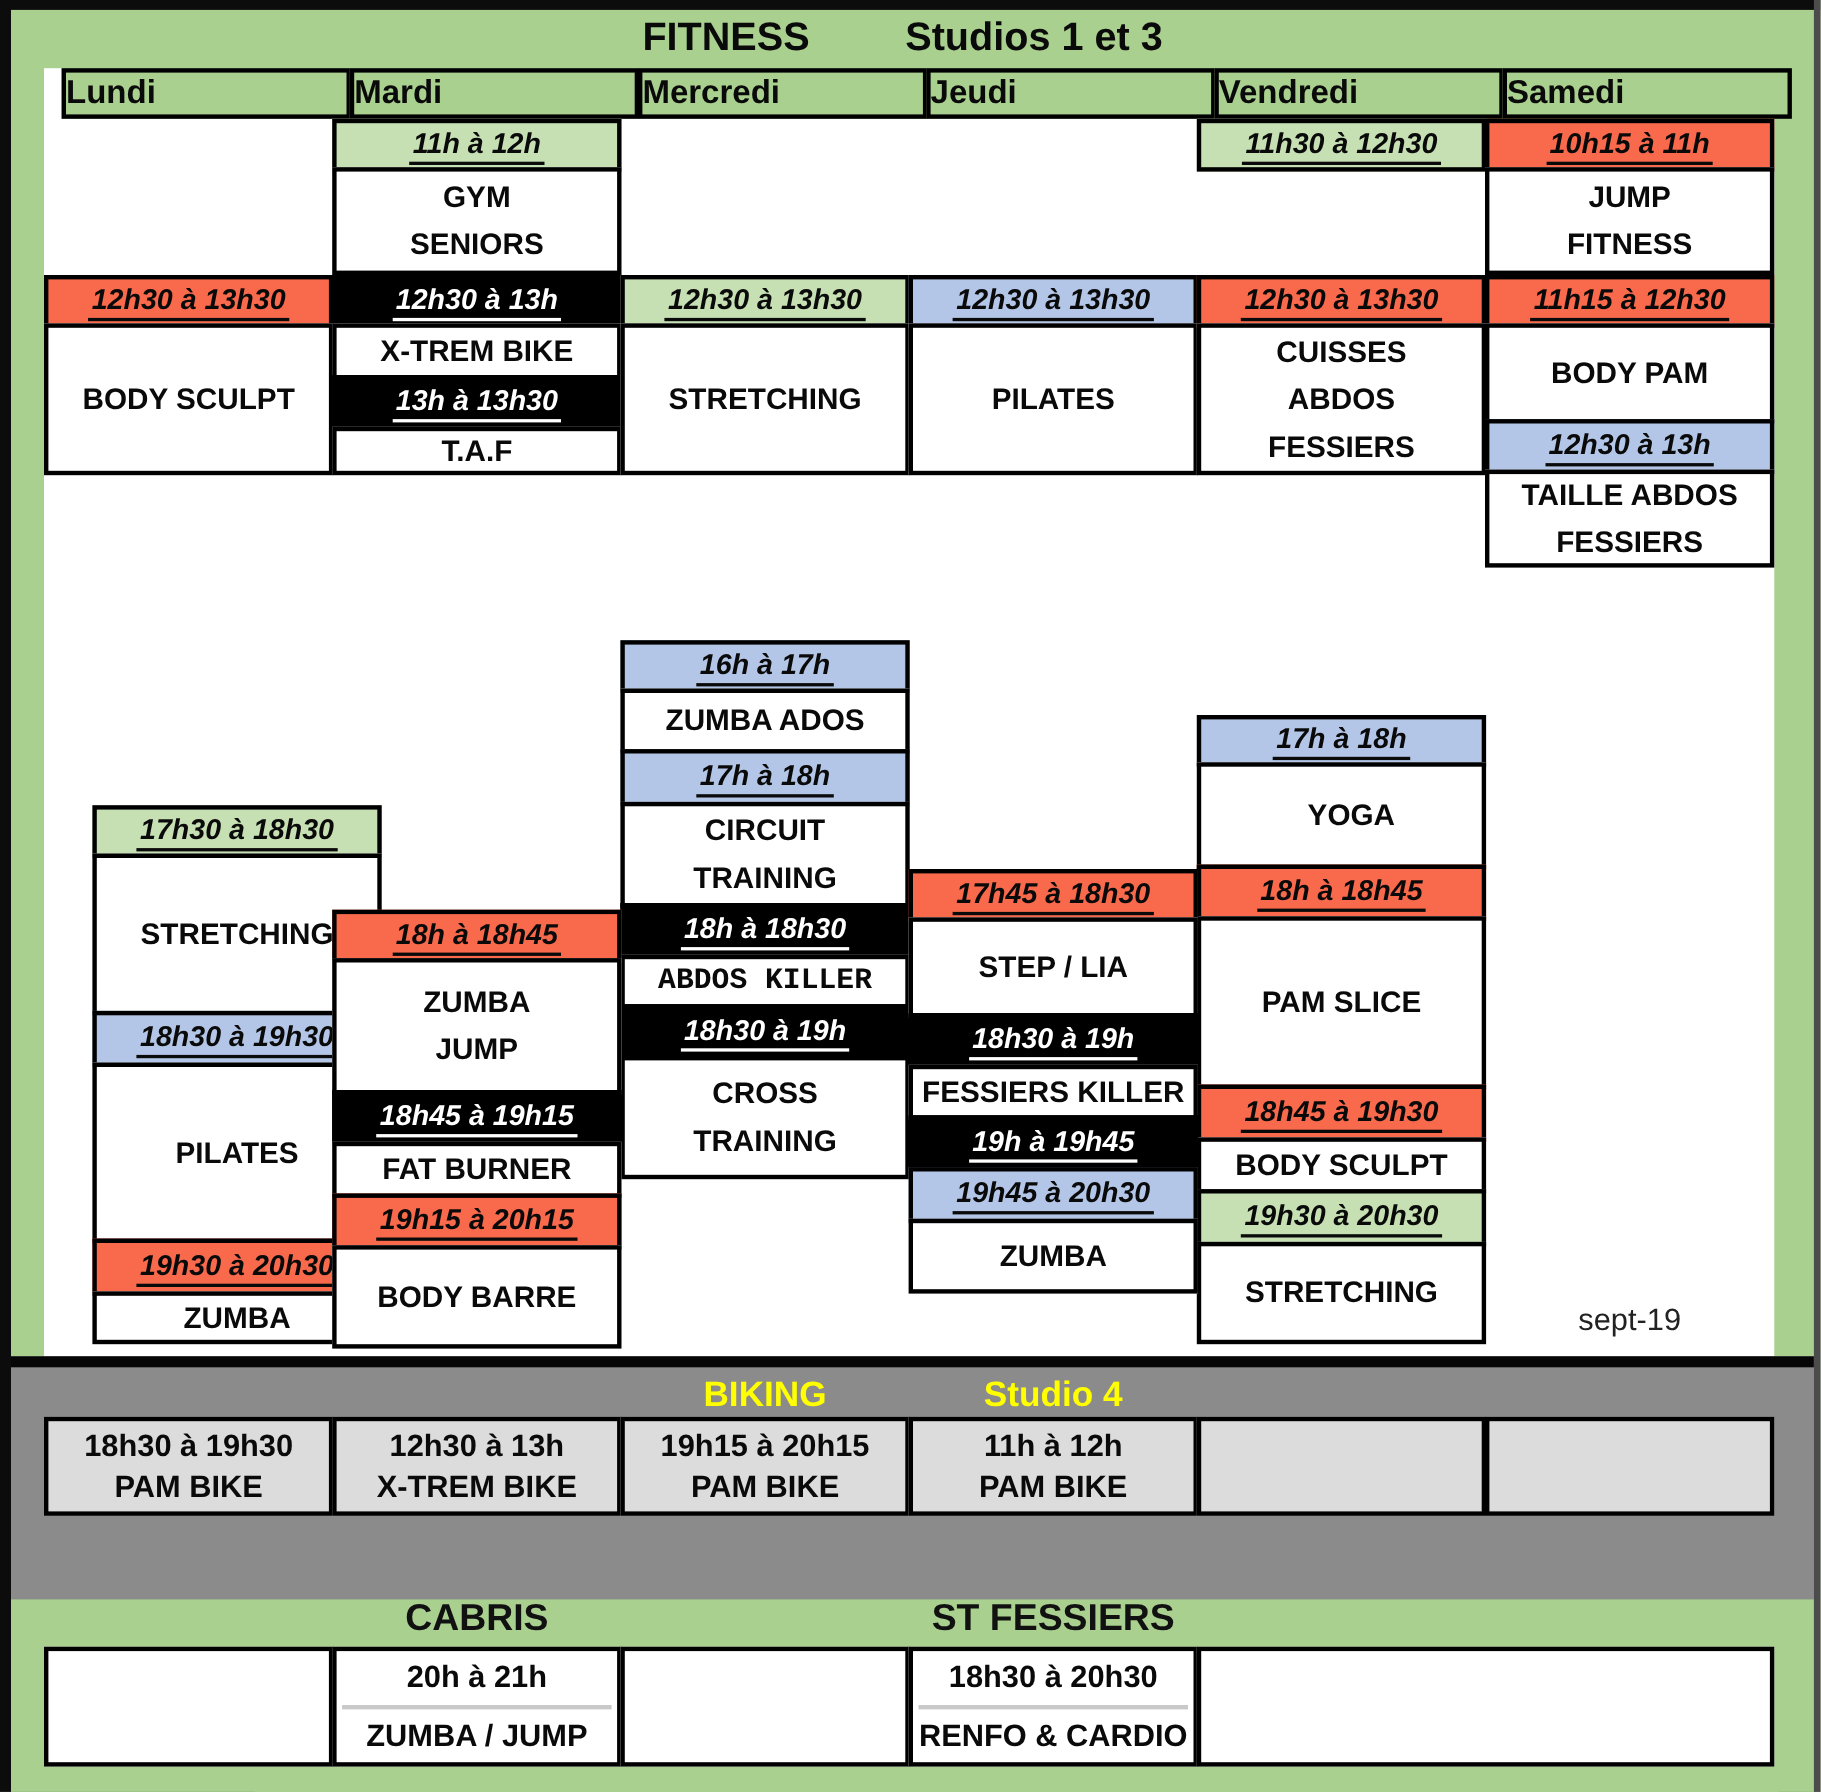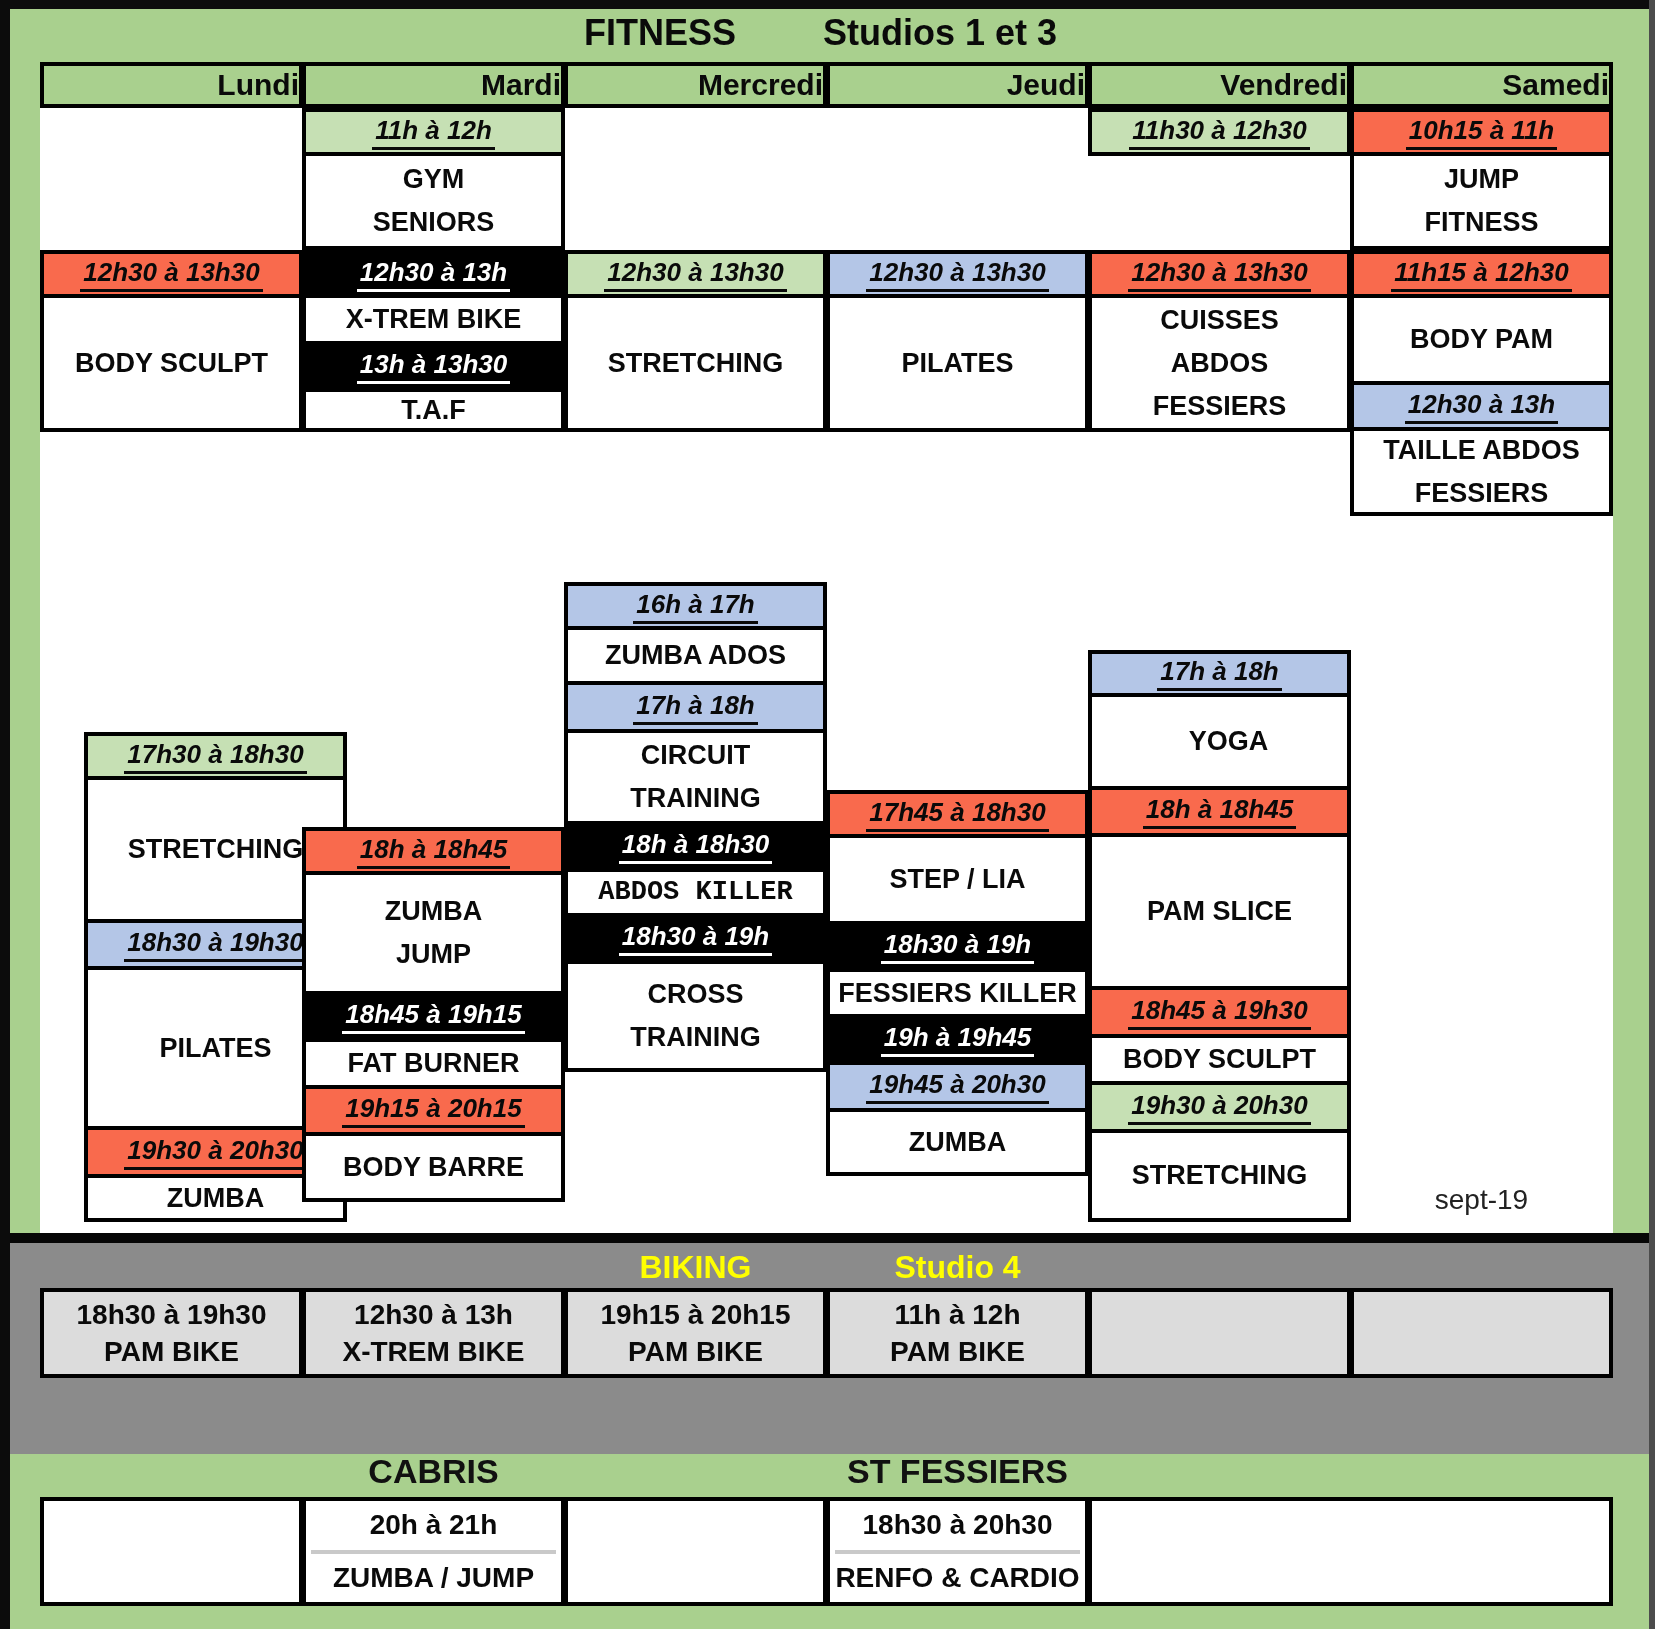--- a/index.html
+++ b/index.html
@@ -9,21 +9,21 @@
   .edge-left{position:absolute;left:0;top:0;width:10px;height:1629px;background:#0c0c0c;}
   .edge-right{position:absolute;left:1649px;top:0;width:6px;height:1629px;background:#4c4c4c;}
 
   .title-text{position:absolute;top:10px;height:46px;line-height:46px;
               font-size:36px;font-weight:700;transform:translateX(-50%);white-space:nowrap;}
 
   .backdrop{position:absolute;left:40px;top:62px;width:1573px;height:1171px;background:#ffffff;}
 
   .day-cell{position:absolute;top:62px;width:263px;height:46px;box-sizing:border-box;
             background:#a9d08e;border:4px solid #000;display:flex;align-items:center;
-            justify-content:flex-end;font-size:30px;font-weight:700;}
+            justify-content:flex-start;font-size:30px;font-weight:700;margin-left:16px;}
 
   .block{position:absolute;width:263px;}
   .seg{box-sizing:border-box;width:263px;border:4px solid #000;display:flex;
        align-items:center;justify-content:center;text-align:center;}
   .seg + .seg{margin-top:-4px;}
   .seg.time{font-style:italic;font-weight:700;font-size:26px;}
   .seg.name{background:#ffffff;font-weight:700;font-size:27px;line-height:43px;white-space:pre-line;}
   .u{border-bottom:3px solid currentColor;padding:0 3px 1px;}
   .c-lightgreen{background:#c6e0b4;color:#0a0a0a;}
   .c-coral{background:#f96a4d;color:#0a0a0a;}
@@ -221,21 +221,21 @@
         </div>
         <div class="seg name" style="height: 124px;"><span>ZUMBA
 JUMP</span></div>
         <div class="seg time c-black" style="height: 51px;">
           <span class="u">18h45 à 19h15</span>
         </div>
         <div class="seg name" style="height: 51px;"><span>FAT BURNER</span></div>
         <div class="seg time c-coral" style="height: 51px;">
           <span class="u">19h15 à 20h15</span>
         </div>
-        <div class="seg name" style="height: 70px;"><span>BODY BARRE</span></div>
+        <div class="seg name" style="height: 94px;"><span>BODY BARRE</span></div>
       </div>
     </div>
 
   <span class="sept">sept-19</span>
 
   <div class="band"></div>
   <span class="band-label" style="left:564px;">BIKING</span>
   <span class="band-label" style="left:826px;">Studio 4</span>
   <div id="biking-cells">
       <div class="bk-cell" style="left: 40px;">

